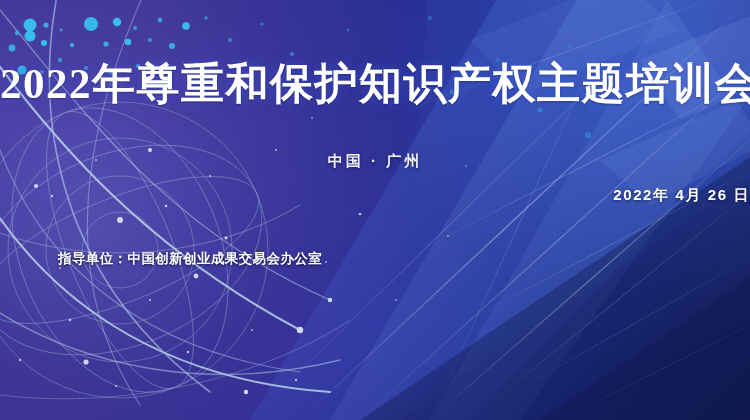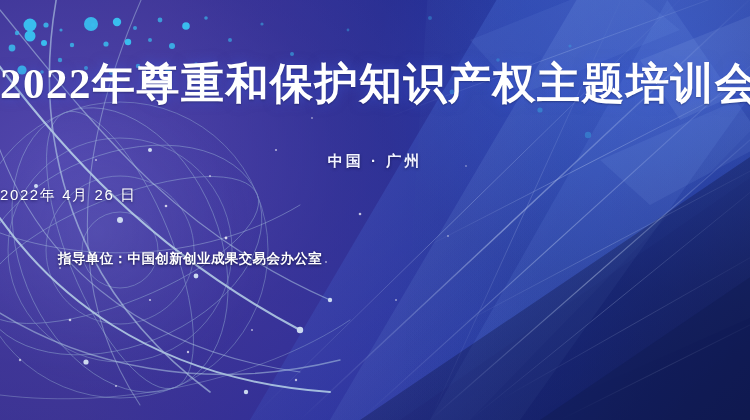--- a/index.html
+++ b/index.html
@@ -36,23 +36,23 @@
     position:absolute;left:0;right:0;top:152px;
     text-align:center;
     color:#f2f4ff;
     font-weight:700;
     font-size:15px;
     letter-spacing:3px;
     text-shadow:0 1px 3px rgba(10,10,50,0.6);
   }
   .sub-date{
     position:absolute;left:0;right:0;top:186px;
-    text-align:left;
+    text-align:right;
     color:#ffffff;
-    font-weight:400;
+    font-weight:700;
     font-size:15px;
     letter-spacing:1.6px;
     text-shadow:0 1px 3px rgba(10,10,50,0.6);
   }
   .orgs{
     position:absolute;left:58px;top:250px;
     display:flex;flex-direction:column;gap:17px;
   }
   .org-line{
     color:#ffffff;

